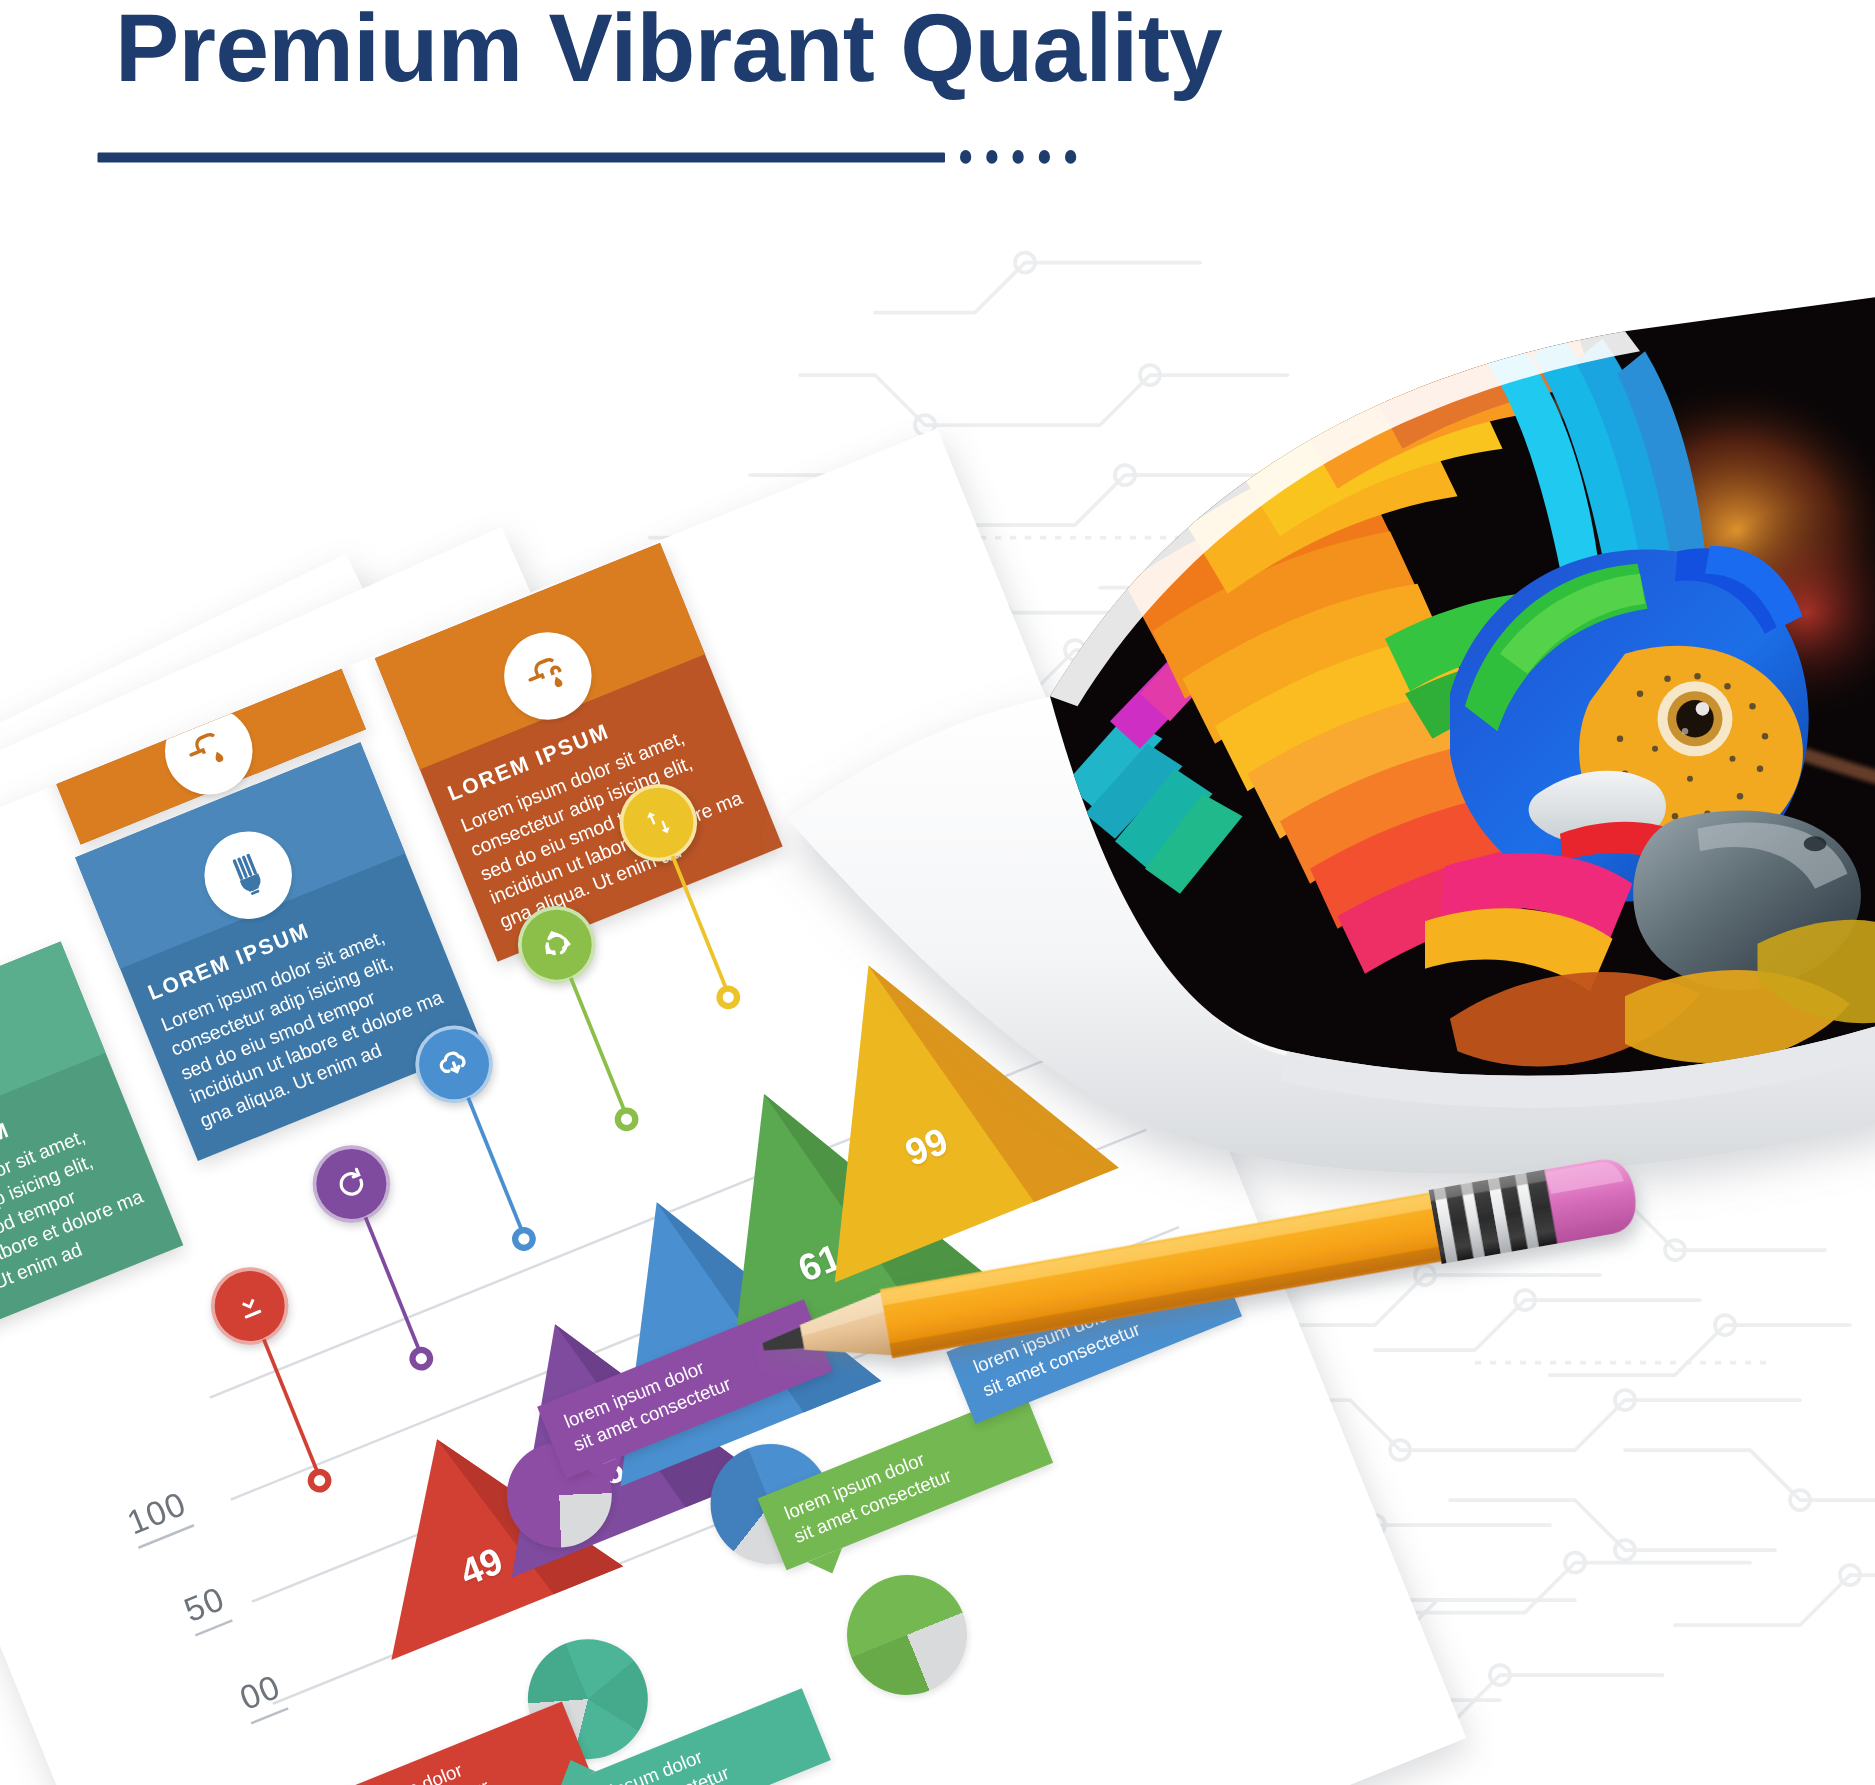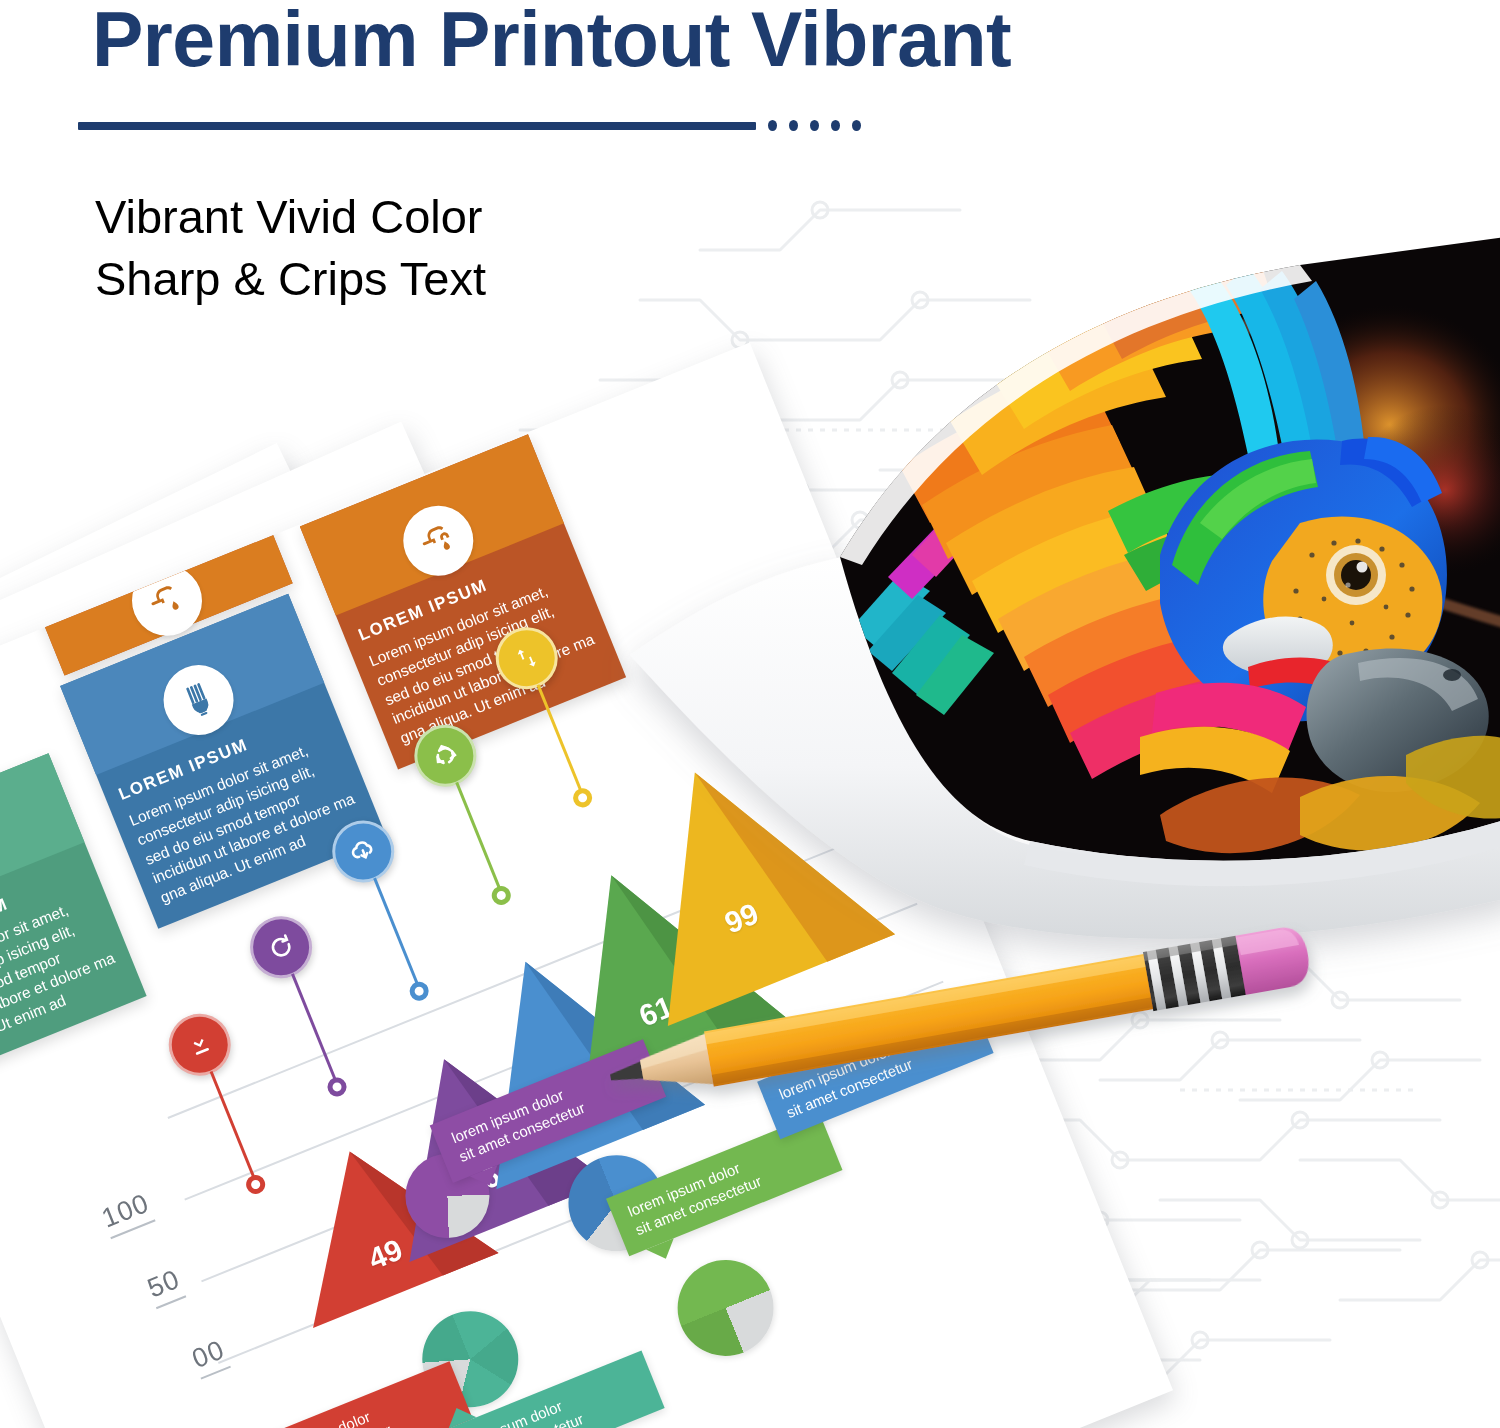--- a/index.html
+++ b/index.html
@@ -664,28 +664,26 @@
         </g>
         <rect x="552" y="24" width="96" height="9" fill="#8a8a8a" opacity="0.55"></rect>
 
         <path d="M646 24 L690 24 C 706 24 714 36 714 54 C 714 72 706 84 690 84 L646 84 Z" fill="url(#eraserG)"></path>
         <path d="M646 26 L690 26 C 700 26 706 34 707 44 L648 44 Z" fill="#f5b8e2" opacity="0.6"></path>
       </g>
     </svg>
   </div>
 
   <div class="headline-block">
-    <h1 class="headline">Premium Printout Vibrant</h1>
+    <h1 class="headline">Premium Vibrant Quality</h1>
     <div class="divider-row">
       <div class="divider-bar"></div>
       <div class="divider-dots">
         <i></i>
         <i></i>
         <i></i>
         <i></i>
         <i></i>
       </div>
     </div>
-    <h2 class="subhead">Vibrant Vivid Color
-Sharp &amp; Crips Text</h2>
   </div>
 
 </div>
 
 </body></html>

